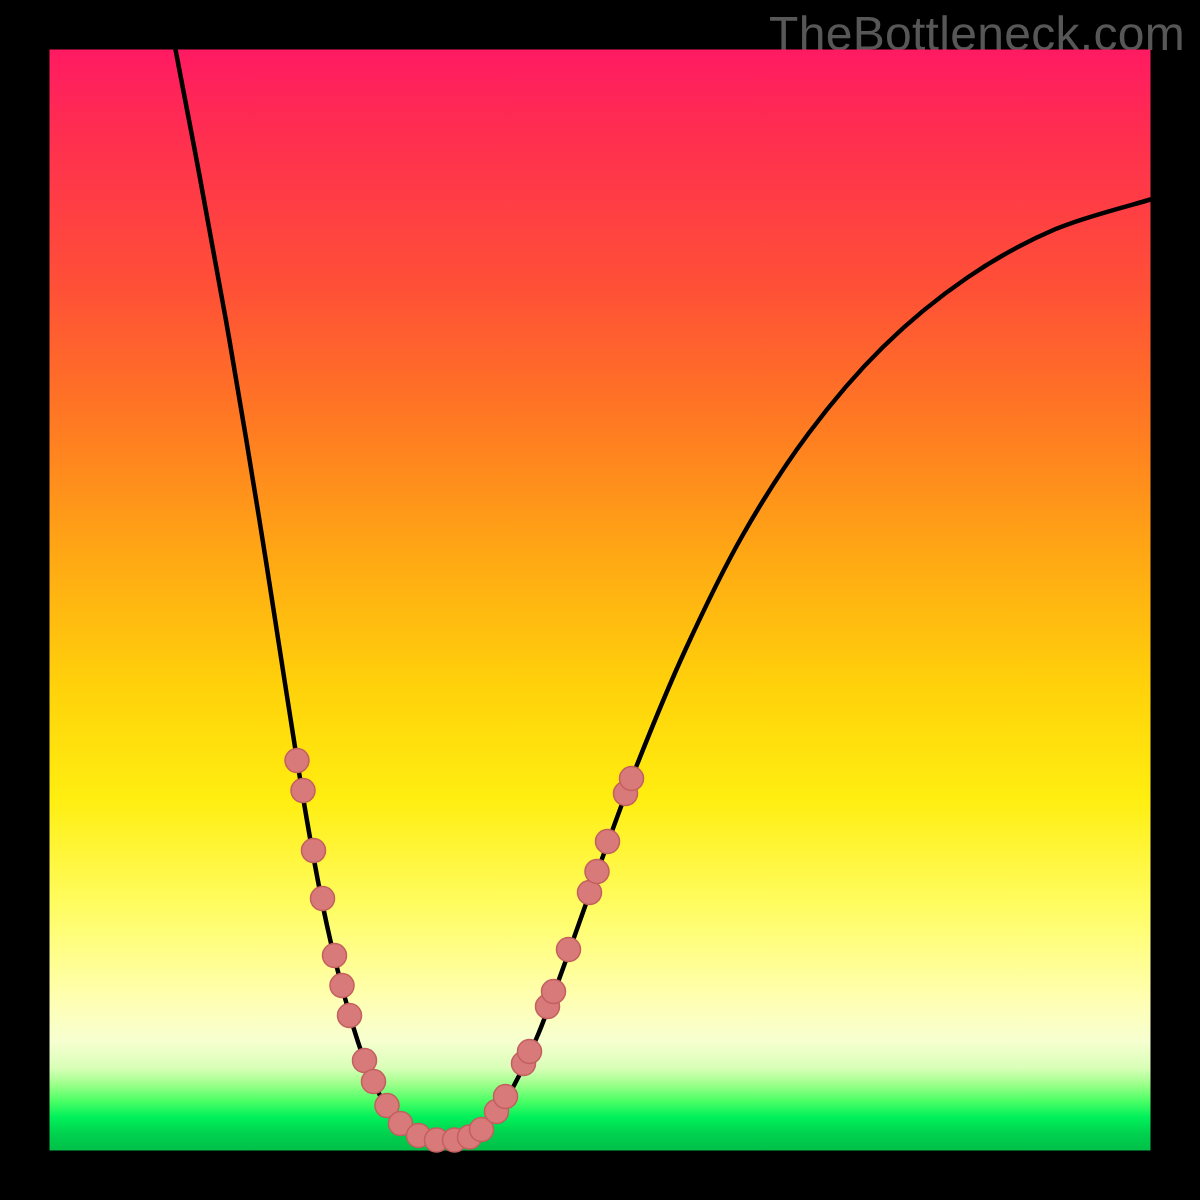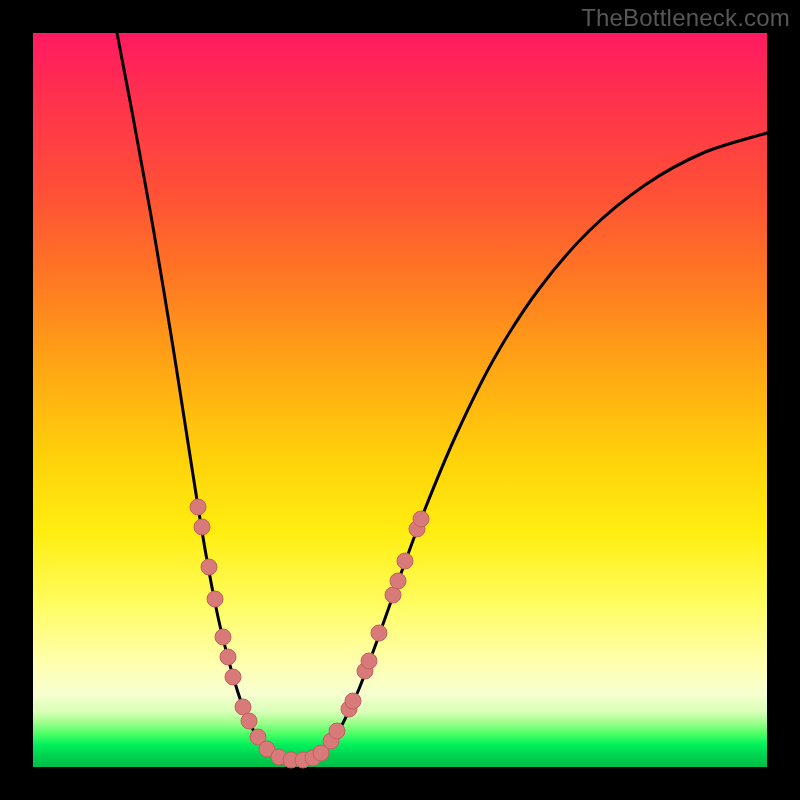--- a/index.html
+++ b/index.html
@@ -42,21 +42,21 @@
       #00f05a 97%,
       #00d14e 98.5%,
       #00c048 100%
     );
   }
   .watermark {
     position: absolute;
     top: 4px;
     right: 10px;
     color: #575757;
-    font-size: 24px;
+    font-size: 32px;
     letter-spacing: 0.2px;
     font-weight: 500;
     user-select: none;
   }
   svg.curve {
     position: absolute;
     left: 0;
     top: 0;
     width: 734px;
     height: 734px;

